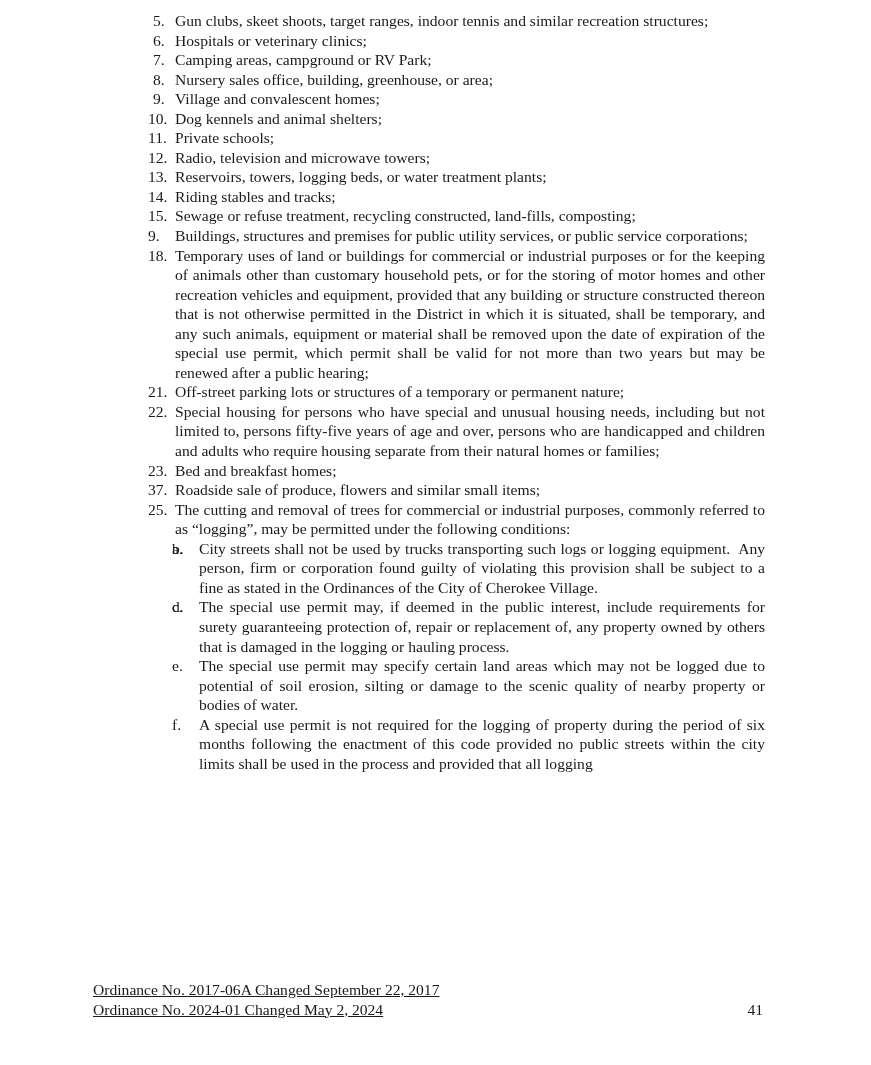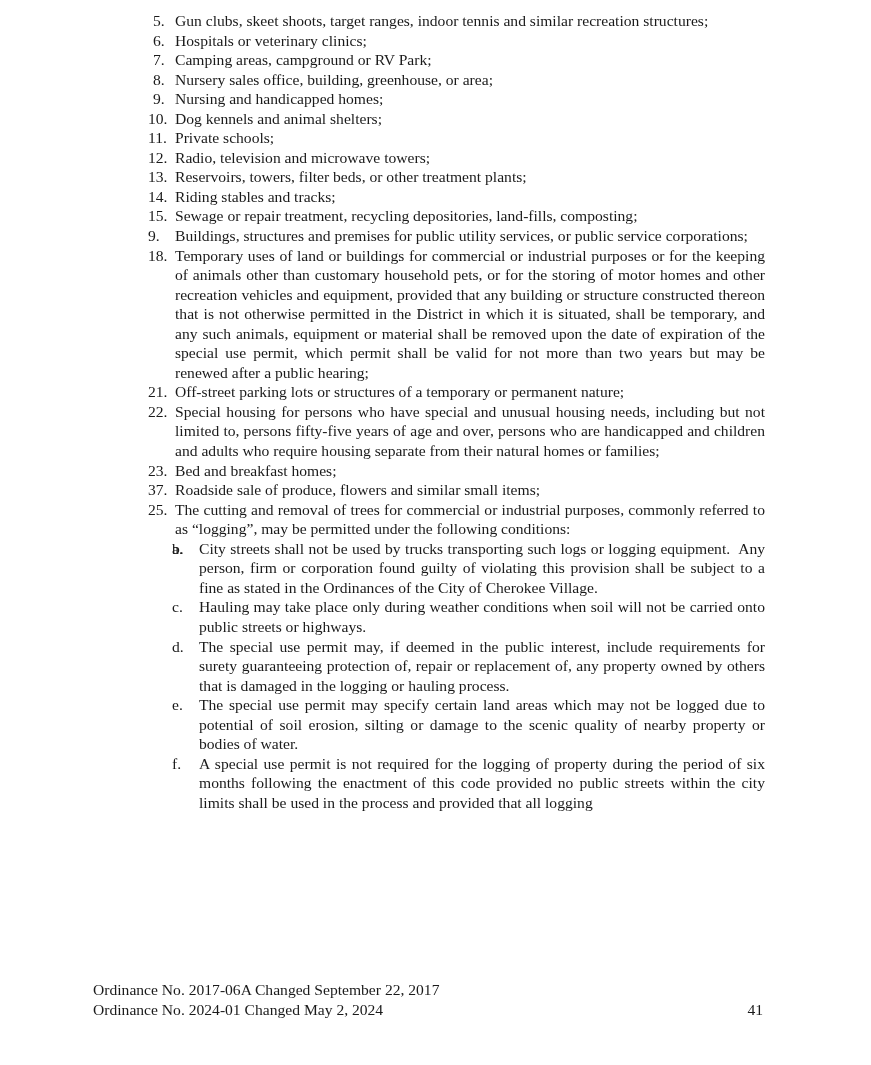--- a/index.html
+++ b/index.html
@@ -7,50 +7,50 @@
          font-family: "Liberation Serif", serif; color: #1a1a1a; }
   .page { position: absolute; left: 0; top: 0; width: 871px; height: 1065px; }
   .list { position: absolute; left: 148px; top: 11px; width: 617px;
           font-size: 15.6px; line-height: 19.55px; }
   .item { position: relative; padding-left: 27px; text-align: justify; }
   .num { position: absolute; left: 0; top: 0; }
   .num.single { left: 5px; }
   .sub { position: relative; padding-left: 51px; text-align: justify; }
   .sub .letter { position: absolute; left: 24px; top: 0; }
   .footer { position: absolute; left: 93px; top: 980px; width: 670px;
-            font-size: 15.6px; line-height: 19.5px; }
+            font-size: 15.6px; line-height: 19.5px; text-decoration: underline; }
   .page-num { position: absolute; right: 0; bottom: 0; }
 </style>
 </head>
 <body>
 
 <div class="page">
   <div class="list">
     <div class="item"><span class="num single">5.</span><span>Gun clubs, skeet shoots, target ranges, indoor tennis and similar recreation structures;</span></div>
     <div class="item"><span class="num single">6.</span><span>Hospitals or veterinary clinics;</span></div>
     <div class="item"><span class="num single">7.</span><span>Camping areas, campground or RV Park;</span></div>
     <div class="item"><span class="num single">8.</span><span>Nursery sales office, building, greenhouse, or area;</span></div>
-    <div class="item"><span class="num single">9.</span><span>Nursing and handicapped homes;</span></div>
+    <div class="item"><span class="num single">9.</span><span>Village and convalescent homes;</span></div>
     <div class="item"><span class="num">10.</span><span>Dog kennels and animal shelters;</span></div>
     <div class="item"><span class="num">11.</span><span>Private schools;</span></div>
     <div class="item"><span class="num">12.</span><span>Radio, television and microwave towers;</span></div>
-    <div class="item"><span class="num">13.</span><span>Reservoirs, towers, filter beds, or other treatment plants;</span></div>
+    <div class="item"><span class="num">13.</span><span>Reservoirs, towers, logging beds, or water treatment plants;</span></div>
     <div class="item"><span class="num">14.</span><span>Riding stables and tracks;</span></div>
-    <div class="item"><span class="num">15.</span><span>Sewage or repair treatment, recycling depositories, land-fills, composting;</span></div>
+    <div class="item"><span class="num">15.</span><span>Sewage or refuse treatment, recycling constructed, land-fills, composting;</span></div>
     <div class="item"><span class="num">9.</span><span>Buildings, structures and premises for public utility services, or public service corporations;</span></div>
     <div class="item"><span class="num">18.</span><span>Temporary uses of land or buildings for commercial or industrial purposes or for the keeping of animals other than customary household pets, or for the storing of motor homes and other recreation vehicles and equipment, provided that any building or structure constructed thereon that is not otherwise permitted in the District in which it is situated, shall be temporary, and any such animals, equipment or material shall be removed upon the date of expiration of the special use permit, which permit shall be valid for not more than two years but may be renewed after a public hearing;</span></div>
     <div class="item"><span class="num">21.</span><span>Off-street parking lots or structures of a temporary or permanent nature;</span></div>
     <div class="item"><span class="num">22.</span><span>Special housing for persons who have special and unusual housing needs, including but not limited to, persons fifty-five years of age and over, persons who are handicapped and children and adults who require housing separate from their natural homes or families;</span></div>
     <div class="item"><span class="num">23.</span><span>Bed and breakfast homes;</span></div>
     <div class="item"><span class="num">37.</span><span>Roadside sale of produce, flowers and similar small items;</span></div>
     <div class="item"><span class="num">25.</span><span>The cutting and removal of trees for commercial or industrial purposes, commonly referred to as “logging”, may be permitted under the following conditions:</span></div>
 
     <div class="sub"><span class="letter">a.</span></div>
     <div class="sub"><span class="letter">b.</span><span>City streets shall not be used by trucks transporting such logs or logging equipment.&nbsp; Any person, firm or corporation found guilty of violating this provision shall be subject to a fine as stated in the Ordinances of the City of Cherokee Village.</span></div>
-    <div class="sub"><span class="letter">c.</span><span>Hauling may take place only during weather conditions when soil will not be carried onto public streets or highways.</span></div>
+    <div class="sub"><span class="letter">c.</span></div>
     <div class="sub"><span class="letter">d.</span><span>The special use permit may, if deemed in the public interest, include requirements for surety guaranteeing protection of, repair or replacement of, any property owned by others that is damaged in the logging or hauling process.</span></div>
     <div class="sub"><span class="letter">e.</span><span>The special use permit may specify certain land areas which may not be logged due to potential of soil erosion, silting or damage to the scenic quality of nearby property or bodies of water.</span></div>
     <div class="sub"><span class="letter">f.</span><span>A special use permit is not required for the logging of property during the period of six months following the enactment of this code provided no public streets within the city limits shall be used in the process and provided that all logging</span></div>
   </div>
 
   <div class="footer">
     <div>Ordinance No. 2017-06A Changed September 22, 2017</div>
     <div>Ordinance No. 2024-01 Changed May 2, 2024</div>
     <span class="page-num">41</span>
   </div>

